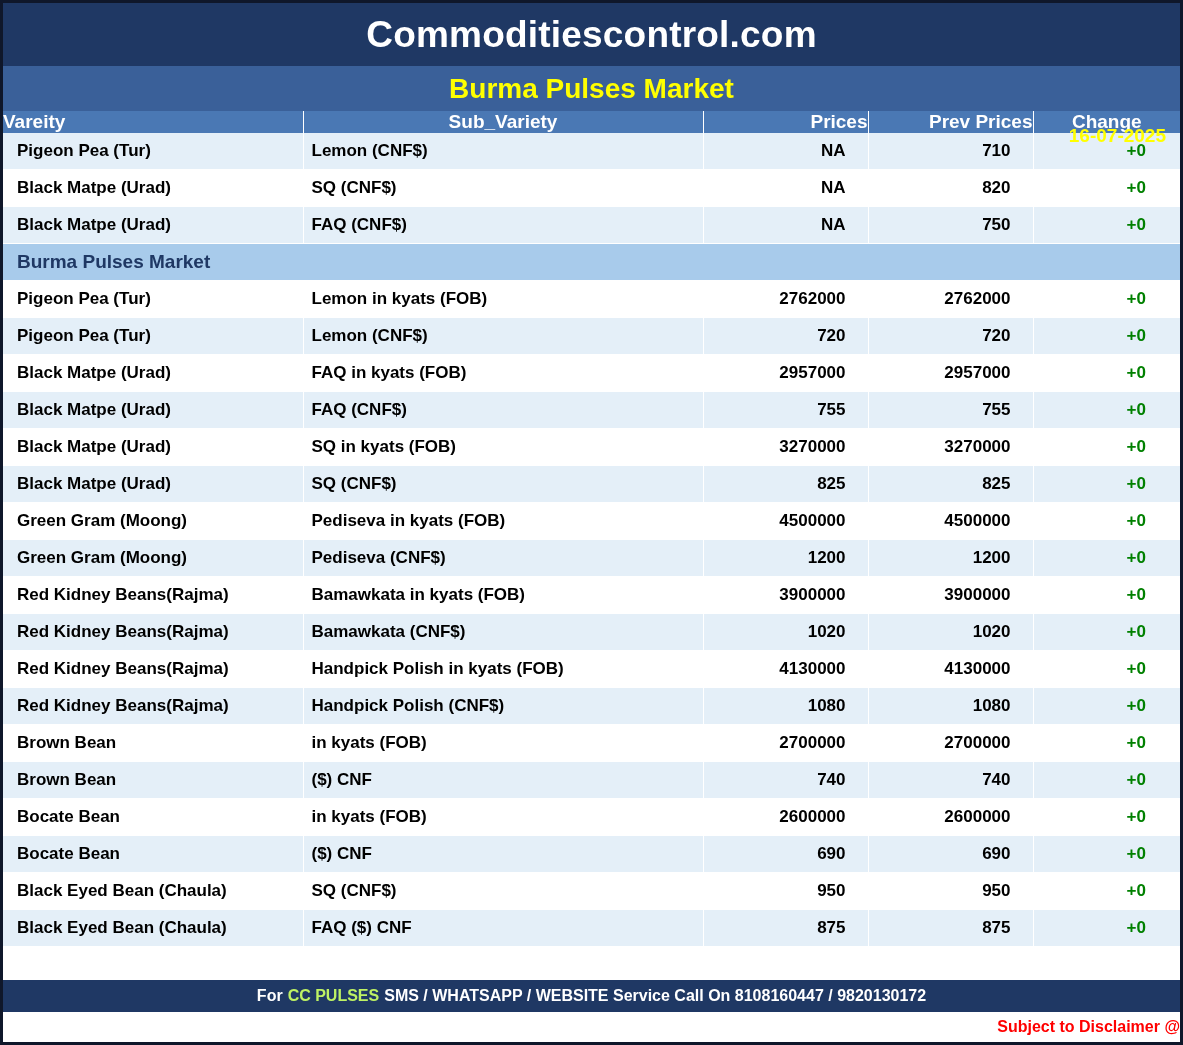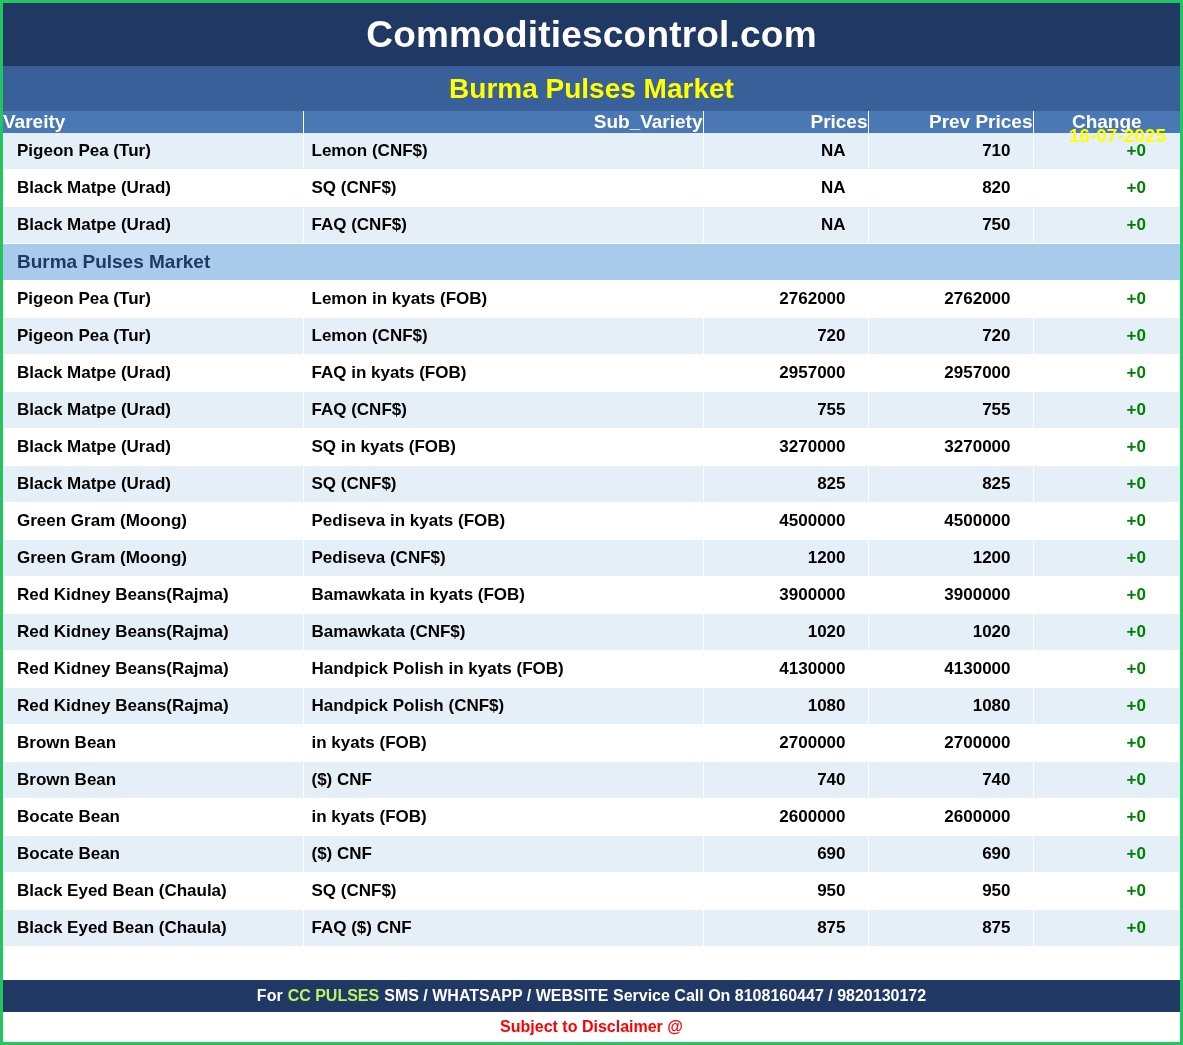--- a/index.html
+++ b/index.html
@@ -8,21 +8,21 @@
     background: #ffffff;
   }
   body {
     font-family: "Liberation Sans", sans-serif;
   }
   .page {
     width: 1183px;
     height: 1045px;
     box-sizing: border-box;
     background: #ffffff;
-    border: 3px solid #22c55e;
+    border: 3px solid #0f172a;
     position: relative;
     overflow: hidden;
   }
   
   .brand-bar {
     height: 63px;
     background: #1f3864;
     display: flex;
     align-items: center;
     justify-content: center;
@@ -71,21 +71,21 @@
   }
   thead tr.col-head th {
     color: #ffffff;
     font-weight: bold;
     height: 20px;
     font-size: 19px;
     border-right: 1px solid #ffffff;
   }
   thead tr.col-head th:last-child { border-right: none; }
   th.c-variety { text-align: left; padding-left: 14px; }
-  th.c-sub { text-align: right; padding-left: 8px; }
+  th.c-sub { text-align: center; padding-left: 8px; }
   th.c-price, th.c-prev { text-align: right; padding-right: 22px; }
   th.c-change { text-align: center; }
 
   tr.section td {
     background: #a8cbeb;
     color: #1f3864;
     font-weight: bold;
     font-size: 19px;
     height: 36px;
     padding-left: 14px;
@@ -147,21 +147,21 @@
   }
   .footer-blue .hl {
     color: #bef264;
     margin: 0 5px;
   }
   .footer-white {
     background: #ffffff;
     height: 30px;
     display: flex;
     align-items: center;
-    justify-content: center;
+    justify-content: flex-end;
     gap: 8px;
   }
   .footer-white .disc {
     color: #ff0000;
     font-size: 16px;
     font-weight: bold;
   }
   .footer-white .link {
     color: #ff0000;
     font-size: 16px;

